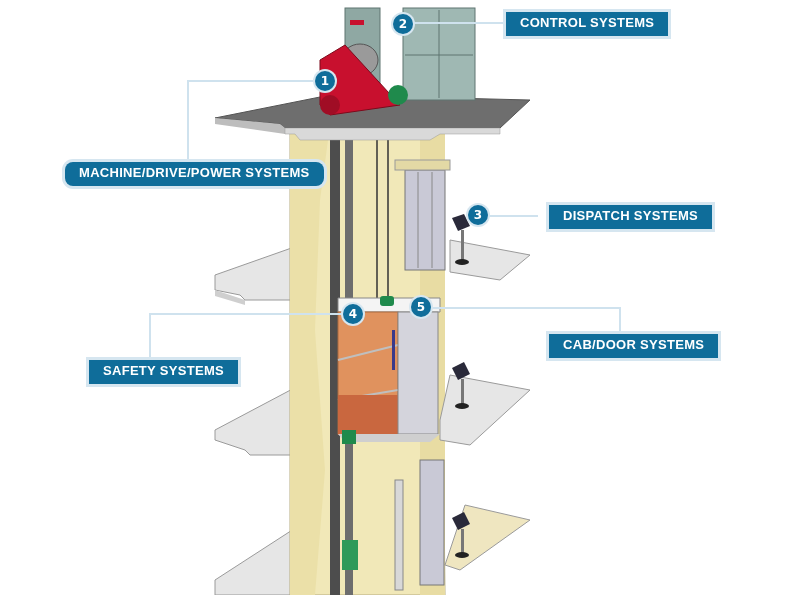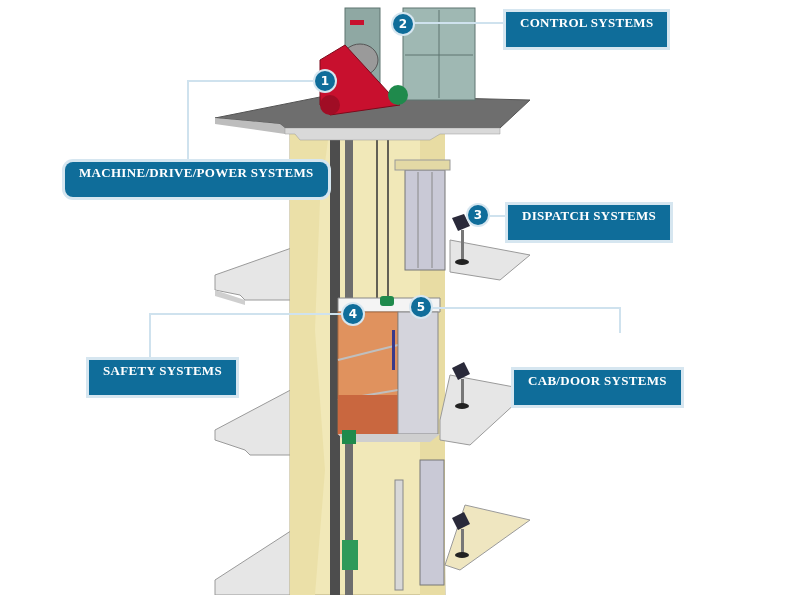--- a/index.html
+++ b/index.html
@@ -5,26 +5,26 @@
   html, body { margin: 0; padding: 0; background: #ffffff; }
   body { width: 786px; height: 595px; position: relative; overflow: hidden; font-family: "Liberation Sans", "DejaVu Sans", sans-serif; }
   #scene { position: absolute; left: 0; top: 0; width: 786px; height: 595px; }
   .label {
     position: absolute;
     background: #0f6d9a;
     color: #ffffff;
     font-weight: bold;
     font-size: 13px;
     letter-spacing: 0.3px;
-    height: 35px;
+    height: 24px;
     line-height: 22px;
     padding: 0 14px;
     white-space: nowrap;
     box-shadow: 0 0 0 3px #d6e6f0;
-    font-family: Liberation Serif, serif;
+    font-family: Liberation Sans, sans-serif;
   }
   .marker {
     position: absolute;
     width: 20px; height: 20px;
     border-radius: 50%;
     background: #0f6d9a;
     color: #fff;
     font-weight: bold;
     font-size: 12px;
     text-align: center;
@@ -147,15 +147,15 @@
 <div class="leader" style="left:619px;top:307px;width:2px;height:26px;"></div>
 
 <div class="marker" style="left:315px;top:71px;">1</div>
 <div class="marker" style="left:393px;top:14px;">2</div>
 <div class="marker" style="left:468px;top:205px;">3</div>
 <div class="marker" style="left:343px;top:304px;">4</div>
 <div class="marker" style="left:411px;top:297px;">5</div>
 
 <div class="label" style="left:65px;top:162px;border-radius:8px;">MACHINE/DRIVE/POWER SYSTEMS</div>
 <div class="label" style="left:506px;top:12px;">CONTROL SYSTEMS</div>
-<div class="label" style="left:508px;top:205px;text-align:right;">DISPATCH SYSTEMS</div>
+<div class="label" style="left:549px;top:205px;text-align:right;">DISPATCH SYSTEMS</div>
 <div class="label" style="left:89px;top:360px;">SAFETY SYSTEMS</div>
-<div class="label" style="left:514px;top:334px;margin-top:36px;">CAB/DOOR SYSTEMS</div>
+<div class="label" style="left:549px;top:334px;">CAB/DOOR SYSTEMS</div>
 
 </body></html>

